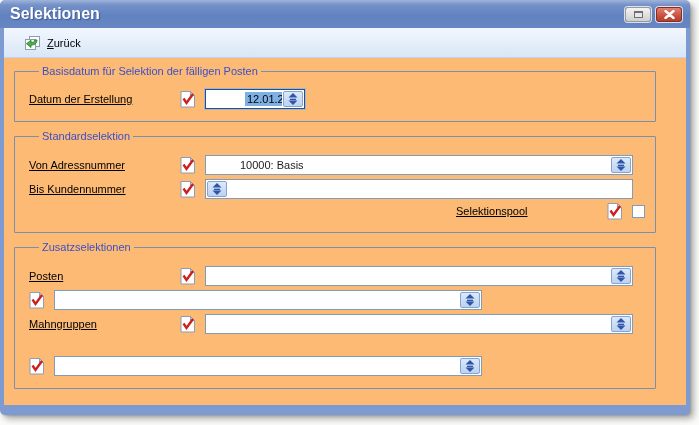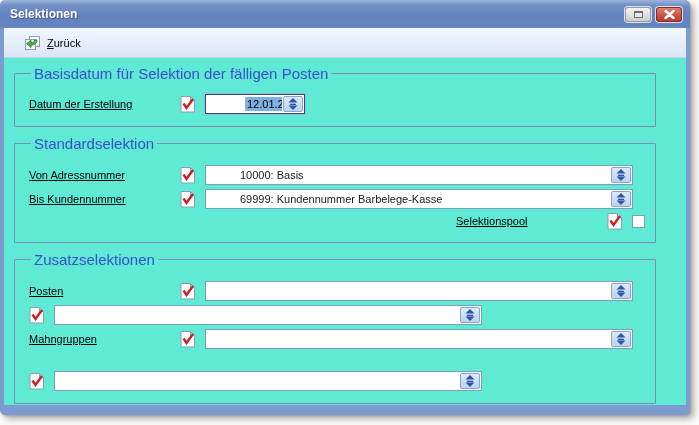--- a/index.html
+++ b/index.html
@@ -12,49 +12,49 @@
     border-radius:6px 6px 5px 5px;
     box-shadow:4px 4px 6px rgba(110,110,110,.55), 1px 1px 2px rgba(120,120,120,.4);
     background:#7E9BD1;
   }
   .titlebar {
     height:28px; border-radius:5px 5px 0 0;
     background:linear-gradient(#9FB4DA 0%, #7491C8 18%, #6282C0 55%, #6splits 0, #6786C3 100%);
     background:linear-gradient(#9FB4DA 0%, #7491C8 18%, #6282C0 55%, #6786C3 100%);
     display:flex; align-items:center; padding:0 8px 0 10px;
   }
-  .title { color:#fff; font-weight:bold; font-size:12px; text-shadow:1px 1px 1px rgba(40,60,110,.6); flex:1; }
+  .title { color:#fff; font-weight:bold; font-size:16px; text-shadow:1px 1px 1px rgba(40,60,110,.6); flex:1; }
   .winbtns { display:flex; gap:5px; align-items:center; }
   .wbtn {
     width:26px; height:15px; border-radius:3px; display:flex; align-items:center; justify-content:center;
     box-shadow:0 0 0 1px rgba(255,255,255,.75);
     cursor:default;
   }
   .wbtn.min { background:linear-gradient(#F4F4F4,#CFCFCF); border:1px solid #9A9A9A; }
   .min-glyph { width:9px; height:7px; border:1px solid #6F6F6F; border-top:2px solid #6F6F6F; background:#E8E8E8; display:block; }
   .wbtn.close { background:linear-gradient(#E2806E,#C14B38 70%,#B5422F); border:1px solid #8A2C1D; }
 
   .frame-body {
     position:absolute; left:4px; right:4px; top:28px; bottom:10px;
-    background:#5eead4; overflow:hidden;
+    background:#fdba74; overflow:hidden;
   }
   .toolbar {
     height:30px; background:linear-gradient(#F2F7FE,#E3EDFA 60%,#D9E6F7);
     border-bottom:1px solid #C3D3EA; display:flex; align-items:center; padding-left:14px;
   }
   .backbtn { display:flex; align-items:center; gap:6px; padding:2px 6px; border-radius:3px; cursor:default; }
   .back-label { color:#000; }
   .back-label u { text-decoration:underline; }
 
   .content { padding:7px 0 0 0; }
   fieldset {
     border:1px solid #7D8DAD; margin:0 30px 8px 10px; padding:3px 10px 12px 14px;
     border-radius:1px;
   }
-  legend { color:#3A4FC8; padding:0 3px; margin-left:2px; font-size:15px; }
+  legend { color:#3A4FC8; padding:0 3px; margin-left:10px; font-size:11px; }
 
   .row { display:flex; align-items:center; margin-top:3px; height:21px; }
   .row .lbl { width:151px; color:#000;text-decoration:underline; }
   .checkdoc { width:16px; height:18px; display:inline-block; margin-right:9px; cursor:default; }
   .combo {
     display:flex; align-items:stretch; height:20px; background:#fff;
     border:1px solid #7F9DB9;
   }
   .combo .text { flex:1; display:flex; align-items:center; padding-left:34px; overflow:hidden; white-space:nowrap; }
   .combo.wide { width:428px;gap:13px; }
@@ -155,21 +155,20 @@
                   </svg>
                 </span>
             </div>
           </div>
           <div class="row">
             <span class="lbl">Bis Kundennummer</span>
             <svg class="checkdoc" viewBox="0 0 16 18">
                 <use href="#g-check"></use>
               </svg>
             <div class="combo wide">
-              <span class="text">69999: Kundennummer Barbelege-Kasse</span>
               <span class="spin">
                   <svg width="12" height="14" viewBox="0 0 12 14">
                     <use href="#g-spin"></use>
                   </svg>
                 </span>
             </div>
           </div>
           <div class="row pool-row">
             <span class="lbl">Selektionspool</span>
             <svg class="checkdoc" viewBox="0 0 16 18">

